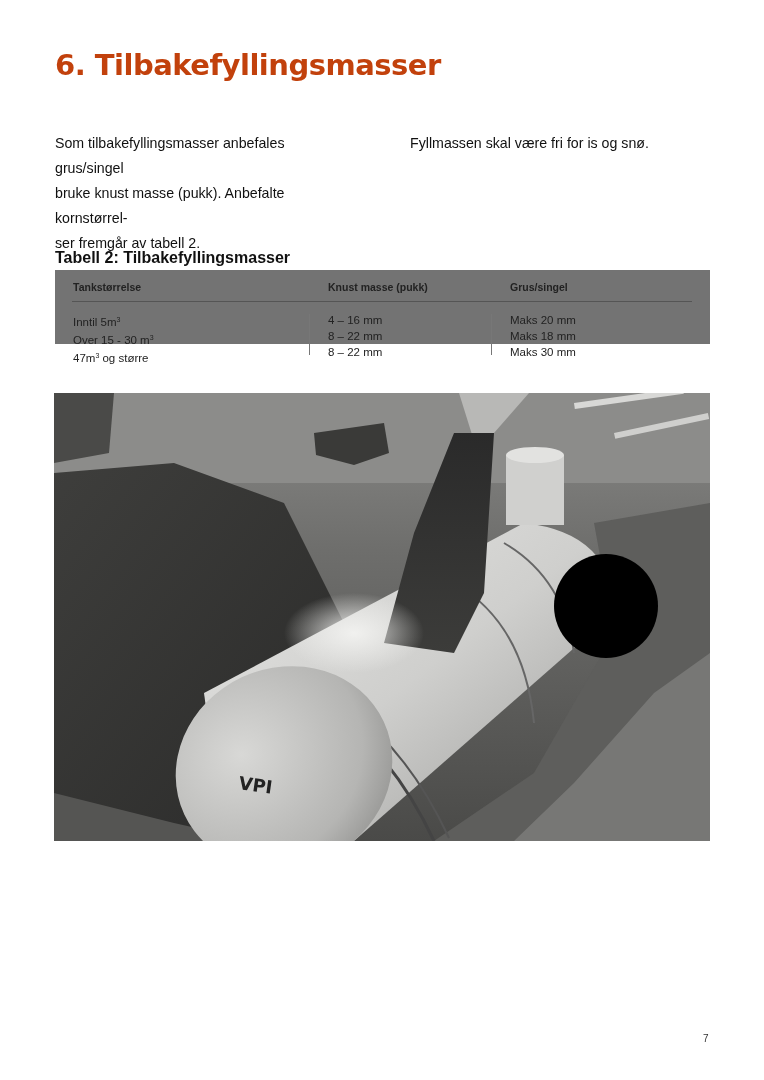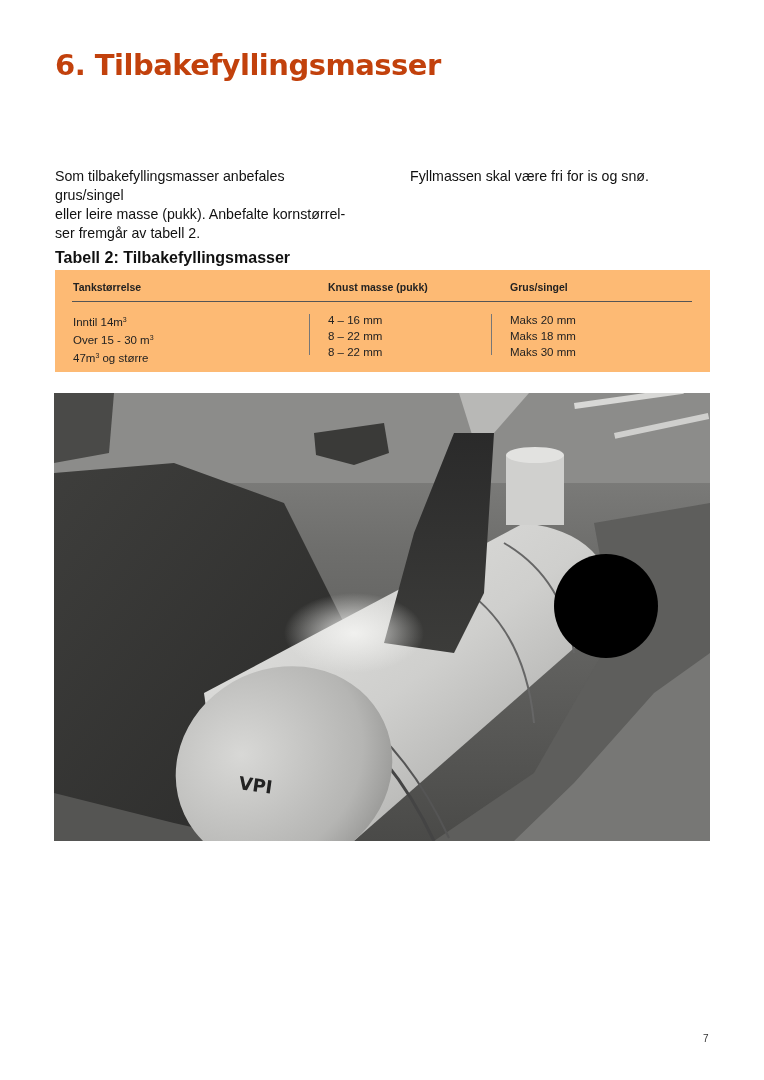--- a/index.html
+++ b/index.html
@@ -1,60 +1,60 @@
 <!DOCTYPE html>
 <html><head>
   <meta charset="utf-8">
   <style>
     html, body { margin: 0; padding: 0; background: #ffffff; }
     body { width: 764px; height: 1080px; position: relative; overflow: hidden; font-family: "Liberation Sans", sans-serif; color: #111; }
     .title { position: absolute; left: 55px; top: 48px; font-family: "DejaVu Sans", sans-serif; font-weight: bold; font-size: 29px; letter-spacing: -0.5px; color: #c2410c; margin: 0; }
-    .col { position: absolute; top: 131px; width: 302px; font-size: 14.2px; line-height: 19px; color: #111; margin-top: 36px; }
+    .col { position: absolute; top: 131px; width: 302px; font-size: 14.2px; line-height: 25px; color: #111; }
     .col.left { left: 55px; }
     .col.right { left: 410px; width: 302px; text-align: justify; }
     .col p { margin: 0; }
     .col p + p { margin-top: 16px; }
     .caption { position: absolute; left: 55px; top: 249px; font-size: 16px; font-weight: bold; color: #111; }
-    .table-box { position: absolute; left: 55px; top: 270px; width: 655px; height: 102px; background: #fdba74; }
+    .table-box { position: absolute; left: 55px; top: 270px; width: 655px; height: 74px; background: #737373; }
     .th { position: absolute; top: 11px; font-size: 10.5px; font-weight: bold; color: #222; }
     .hr { position: absolute; left: 17px; top: 31px; width: 620px; height: 1px; background: #555; }
     .tcol { position: absolute; top: 42px; font-size: 11.5px; line-height: 16px; color: #222; }
     .tcol div sup { font-size: 7px; vertical-align: 4px; }
     .vsep { position: absolute; top: 44px; width: 1px; height: 41px; background: #777; }
     .photo { position: absolute; left: 54px; top: 393px; width: 656px; height: 448px; overflow: hidden; background: #5a5a5a; }
     .photo svg { display: block; }
     .page-num { position: absolute; left: 703px; top: 1033px; font-size: 10px; color: #333; }
   </style>
 </head>
 <body>
 
 <h1 class="title">6. Tilbakefyllingsmasser</h1>
 
 <div class="col left">
   <p>
     <span>Som tilbakefyllingsmasser anbefales grus/singel</span><br>
-    <span>eller leire masse (pukk). Anbefalte kornstørrel-</span><br>
+    <span>bruke knust masse (pukk). Anbefalte kornstørrel-</span><br>
     <span>ser fremgår av tabell 2.</span>
   </p>
 </div>
 
 <div class="col right">
   <p>Fyllmassen skal være fri for is og snø.</p>
 </div>
 
 <div class="caption">Tabell 2: Tilbakefyllingsmasser</div>
 
 <div class="table-box">
   <div class="th" style="left:18px">Tankstørrelse</div>
   <div class="th" style="left:273px">Knust masse (pukk)</div>
   <div class="th" style="left:455px">Grus/singel</div>
   <div class="hr"></div>
 
   <div class="tcol" style="left:18px">
-    <div><span>Inntil 14m</span><sup>3</sup><span></span></div>
+    <div><span>Inntil 5m</span><sup>3</sup><span></span></div>
     <div><span>Over 15 - 30 m</span><sup>3</sup><span></span></div>
     <div><span>47m</span><sup>3</sup><span> og større</span></div>
   </div>
 
   <div class="vsep" style="left:254px"></div>
 
   <div class="tcol" style="left:273px">
     <div>4 – 16 mm</div>
     <div>8 – 22 mm</div>
     <div>8 – 22 mm</div>

